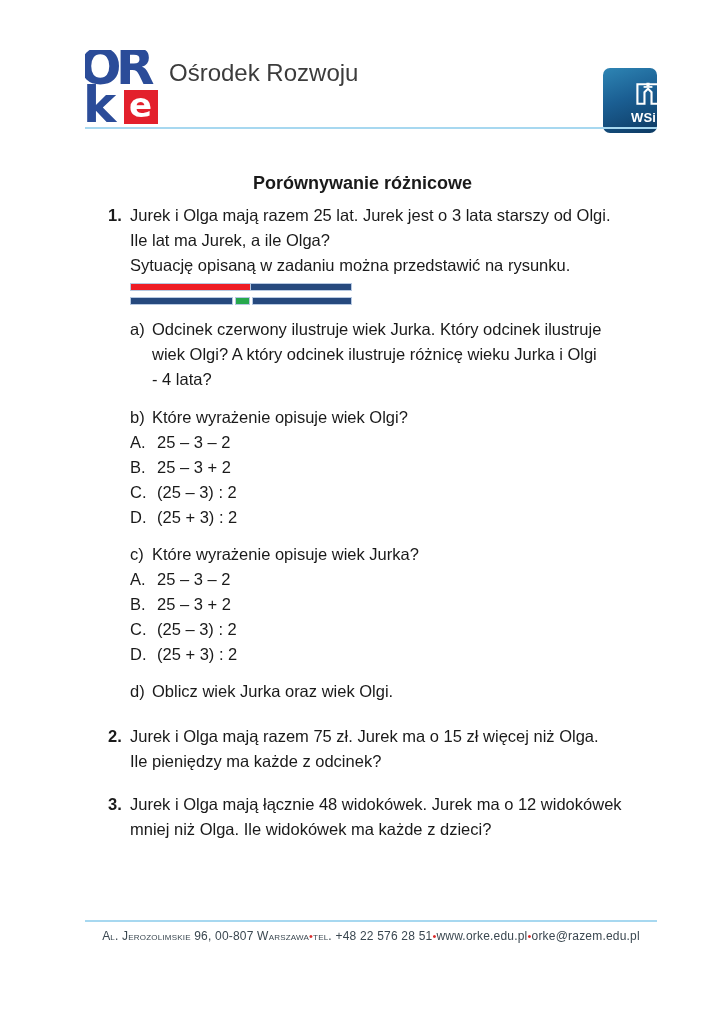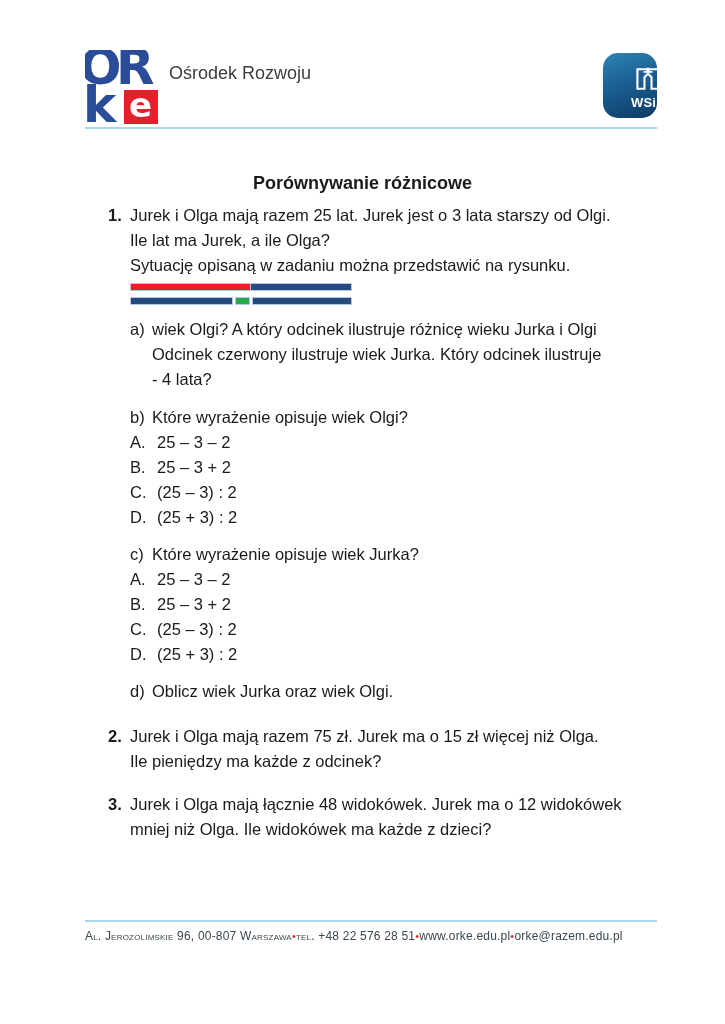--- a/index.html
+++ b/index.html
@@ -12,23 +12,23 @@
 
   
   .header { position:absolute; top:50px; left:85px; right:68px; display:flex; align-items:flex-start; }
   .orke-logo { position:relative; width:74px; height:74px; overflow:hidden; flex:0 0 auto; }
   .orke-logo span { position:absolute; font-family:"DejaVu Sans", sans-serif; font-weight:bold; color:var(--orke-blue); line-height:1; }
   .orke-o { font-size:50px; left:-6px; top:-8px; }
   .orke-r { font-size:50px; left:31px; top:-8px; }
   .orke-k { font-size:50px; left:-2px; top:30px; }
   .orke-e-sq { position:absolute; left:39px; bottom:0; width:34px; height:34px; background:var(--orke-red); }
   .orke-e { font-size:34px; color:#ffffff !important; left:5px; top:-2px; position:absolute; }
-  .orke-name { margin-left:10px; margin-top:11px; font-size:18px; line-height:24px; color:#3c3c3c; }
+  .orke-name { margin-left:10px; margin-top:11px; font-size:24px; line-height:24px; color:#3c3c3c; }
   .wsip-logo {
-    margin-left:auto; margin-top:3px; width:54px; height:65px; border-radius:15px;
+    margin-left:auto; margin-top:18px; width:54px; height:65px; border-radius:7px;
     background:linear-gradient(160deg,#2e85b4 0%, #1b5f93 45%, #0d3a63 100%);
     display:flex; flex-direction:column; align-items:center; justify-content:center;padding-left:36px;
   }
   .wsip-logo svg { display:block; margin-top:2px; }
   .wsip-label { color:#ffffff; font-weight:bold; font-size:13px; letter-spacing:0.2px; margin-top:1px; }
 
   .rule { position:absolute; left:85px; right:68px; height:2px; background:var(--rule); }
   .rule-top { top:127px; }
   .rule-bottom { top:920px; }
 
@@ -61,21 +61,21 @@
   .gap-a { margin-top:12px; }
   .gap-b { margin-top:13px; }
   .gap-c { margin-top:12px; }
   .gap-d { margin-top:12px; }
   .gap-p2 { margin-top:20px; }
   .gap-p3 { margin-top:18px; }
 
   
   .footer {
     position:absolute; top:929px; left:85px; right:68px;
-    display:flex; justify-content:flex-start; align-items:center;
+    display:flex; justify-content:center; align-items:center;
     font-size:12px; color:var(--footer-ink); letter-spacing:0.2px; white-space:nowrap;
   }
   .sc { font-variant:small-caps; }
   .bullet { color:var(--bullet); font-size:11px; }
 </style>
 </head>
 <body>
 
 <div class="page">
 
@@ -124,22 +124,22 @@
           <div class="bar bar-bottom">
             <div class="seg seg-blue-l"></div>
             <div class="seg seg-green"></div>
             <div class="seg seg-blue-r"></div>
           </div>
         </div>
 
         <div class="sub gap-a">
           <span class="slabel">a)</span>
           <div class="sbody">
+            <div>Odcinek czerwony ilustruje wiek Jurka. Który odcinek ilustruje</div>
             <div>wiek Olgi? A który odcinek ilustruje różnicę wieku Jurka i Olgi</div>
-            <div>Odcinek czerwony ilustruje wiek Jurka. Który odcinek ilustruje</div>
             <div>- 4 lata?</div>
           </div>
         </div>
 
         <div class="sub gap-b">
           <span class="slabel">b)</span>
           <div class="sbody">Które wyrażenie opisuje wiek Olgi?</div>
         </div>
         <div class="opt">
           <span class="slabel">A.</span>

